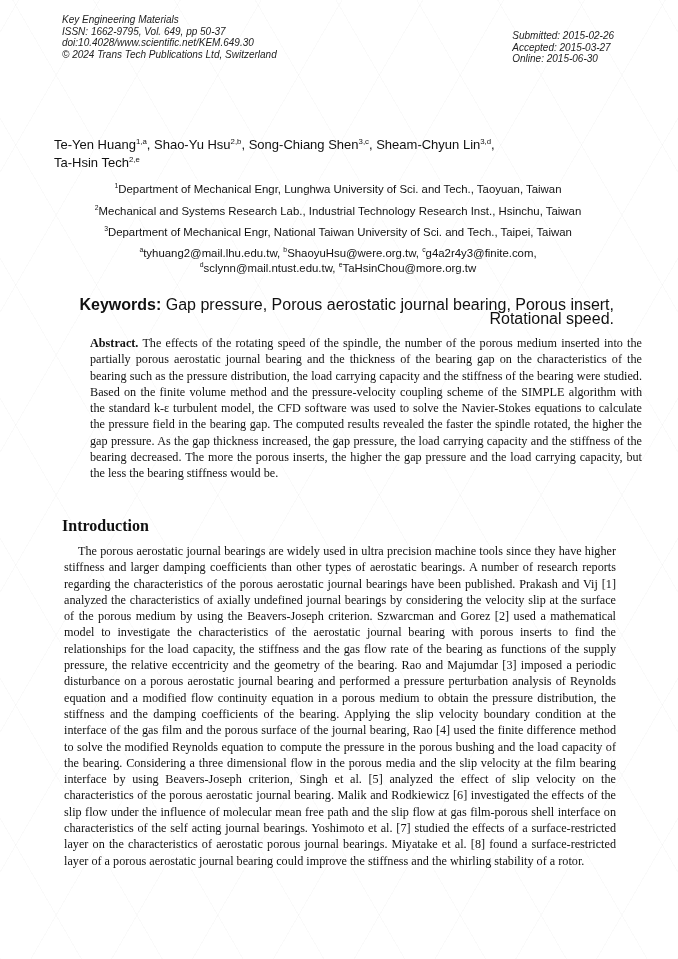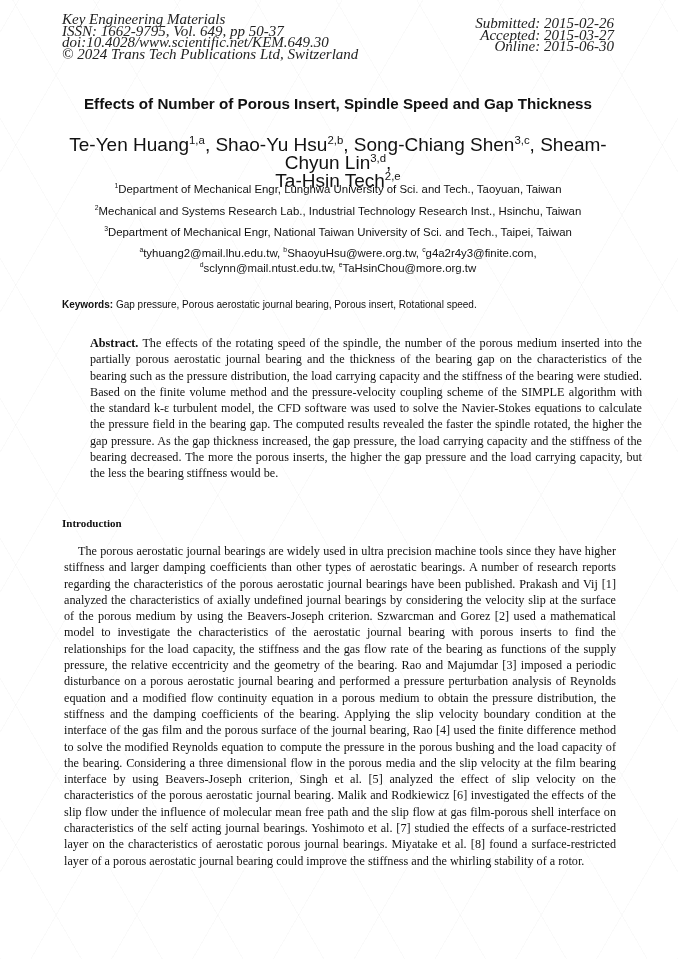--- a/index.html
+++ b/index.html
@@ -9,54 +9,54 @@
     position: relative;
     color: #111;
   }
   .watermark {
     position: absolute; inset: 0; pointer-events: none;
     background-image:
       repeating-linear-gradient(60deg, rgba(0,0,0,0.018) 0 1px, transparent 1px 70px),
       repeating-linear-gradient(-60deg, rgba(0,0,0,0.018) 0 1px, transparent 1px 70px);
   }
   .page { position: absolute; left: 62px; top: 14px; width: 552px; }
-  .hdr { font-family: Liberation Serif, serif; font-style: italic; font-size: 15px; line-height: 11.6px; color: #222; }
+  .hdr { font-family: Liberation Sans, sans-serif; font-style: italic; font-size: 10px; line-height: 11.6px; color: #222; }
   .hdr-left { position: absolute; left: 0; top: 0; }
-  .hdr-right { position: absolute; right: 0; top: 4px; text-align: right; }
+  .hdr-right { position: absolute; right: 0; top: 16px; }
   .title {
     position: absolute; left: 0; top: 80px; width: 552px;
     font-family: "Liberation Sans", sans-serif; font-weight: bold;
     font-size: 15.2px; line-height: 20px; text-align: center; color: #111;
   }
   .authors {
     position: absolute; left: -8px; top: 122px; width: 568px;
-    font-family: "Liberation Sans", sans-serif; font-size: 19px; line-height: 18px; text-align: center;
+    font-family: "Liberation Sans", sans-serif; font-size: 13px; line-height: 18px; 
   }
   sup { font-size: 0.6em; vertical-align: super; line-height: 0; }
   .affil {
     position: absolute; left: -8px; width: 568px; text-align: center;
     font-family: "Liberation Sans", sans-serif; font-size: 11.4px; line-height: 14px;
   }
   .emails {
     position: absolute; left: 0; top: 232px; width: 552px; text-align: center;
     font-family: "Liberation Sans", sans-serif; font-size: 11.4px; line-height: 14.5px;
   }
   .keywords {
     position: absolute; left: 0; top: 284px; width: 552px;
-    font-family: "Liberation Sans", sans-serif; font-size: 10px; line-height: 14px;
+    font-family: "Liberation Sans", sans-serif; font-size: 16px; line-height: 14px; text-align: right;
   }
   .keywords b { font-weight: bold; }
   .body-text {
     font-family: "Liberation Serif", serif; font-size: 12.2px; line-height: 16.3px;
     text-align: justify;
   }
   .abstract { position: absolute; left: 0; top: 321px; width: 552px; margin-left: 28px; }
   .intro-head {
     position: absolute; left: 0; top: 503px;
-    font-family: "Liberation Serif", serif; font-weight: bold; font-size: 11px;
+    font-family: "Liberation Serif", serif; font-weight: bold; font-size: 16px;
   }
   .intro { position: absolute; left: 2px; top: 529px; width: 552px; text-indent: 14px; }
 </style>
 </head>
 <body>
 
 <div class="watermark"></div>
 
 <div class="page">
 
@@ -67,21 +67,20 @@
     <div>© 2024 Trans Tech Publications Ltd, Switzerland</div>
   </div>
 
   <div class="hdr hdr-right">
     <div>Submitted: 2015-02-26</div>
     <div>Accepted: 2015-03-27</div>
     <div>Online: 2015-06-30</div>
   </div>
 
   <div class="title">
-    <div>Effects of Number of Porous Insert, Spindle Speed and Gap Thickness</div>
   </div>
 
   <div class="authors">
     <span>Te-Yen Huang</span><sup>1,a</sup>,
     <span>Shao-Yu Hsu</span><sup>2,b</sup>,
     <span>Song-Chiang Shen</span><sup>3,c</sup>,
     <span>Sheam-Chyun Lin</span><sup>3,d</sup>,<br>
     <span>Ta-Hsin Tech</span><sup>2,e</sup>
   </div>
 

